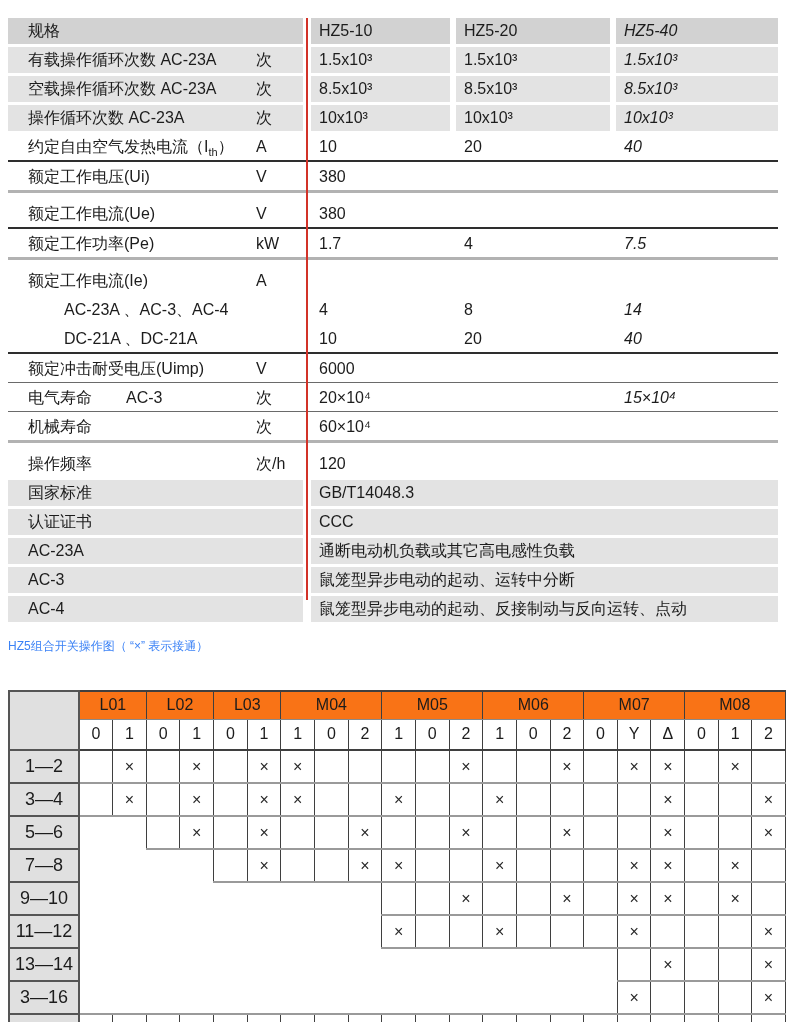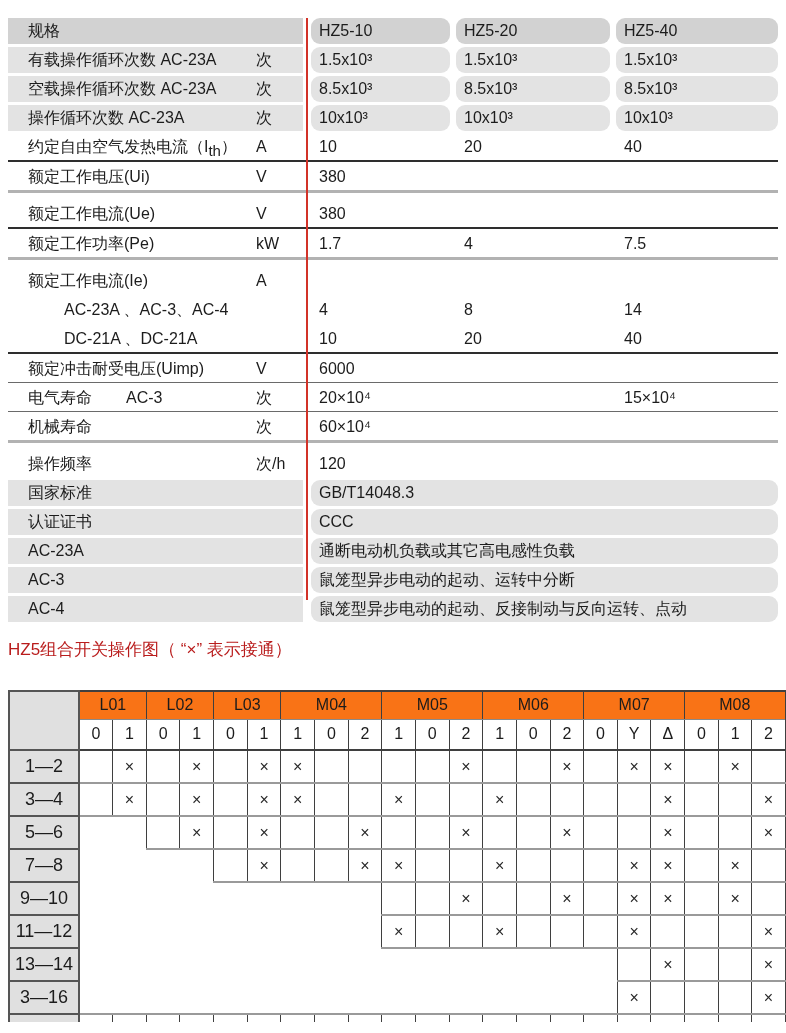--- a/index.html
+++ b/index.html
@@ -7,35 +7,35 @@
         font-family:"Liberation Sans","DejaVu Sans",sans-serif;color:#1c1c1c;}
 
   
   .spec{position:absolute;left:8px;top:18px;width:770px;}
   .redline{position:absolute;left:298px;top:0;width:2px;height:582px;z-index:5;}
   .srow{display:grid;grid-template-columns:295px 8px 139px 6px 154px 6px 162px;
         height:26px;line-height:26px;margin-bottom:3px;font-size:16px;}
   .srow .lbl{grid-column:1;position:relative;padding-left:20px;white-space:nowrap;}
   .srow .v1{grid-column:3;}
   .srow .v2{grid-column:5;}
-  .srow .v3{grid-column:7;}
+  .srow .v3{grid-column:7;font-style:italic;}
   .srow .vspan{grid-column:3 / 8;}
-  .srow .val{padding-left:8px;white-space:nowrap;border-radius:9px;}
+  .srow .val{padding-left:8px;white-space:nowrap;}
   .srow .unit{position:absolute;left:248px;top:0;}
   .srow .mid{position:absolute;left:118px;top:0;}
   .srow.indent .name{padding-left:36px;display:inline-block;}
   .srow.shaded .lbl,.srow.shaded .val{background:#e3e3e3;}
   .srow.header .lbl,.srow.header .val{background:#d2d2d2;}
   .srow.rule-dark{border-bottom:2px solid #2e2e2e;margin-bottom:2px;}
   .srow.rule-thin{border-bottom:1px solid #6a6a6a;margin-bottom:2px;}
   .srow.rule-gray{border-bottom:3px solid #b2b2b2;margin-bottom:8px;}
-  sub{font-size:15px;}
+  sub{font-size:11px;}
 
   
-  .op-title{position:absolute;left:8px;top:638px;font-size:17px;color:#b91c1c;}
+  .op-title{position:absolute;left:8px;top:638px;font-size:12px;color:#3b82f6;}
 
   
   .op-wrap{position:absolute;left:8px;top:690px;}
   table.op{border-collapse:collapse;table-layout:fixed;width:777px;
            border:2px solid #3f3f3f;border-bottom:none;font-size:16px;}
   table.op th,table.op td{padding:0;text-align:center;font-weight:normal;overflow:hidden;}
   tr.gr{height:28px;}
   tr.sr{height:31px;}
   tr.dr{height:33px;}
   tr.pr{height:8px;}

